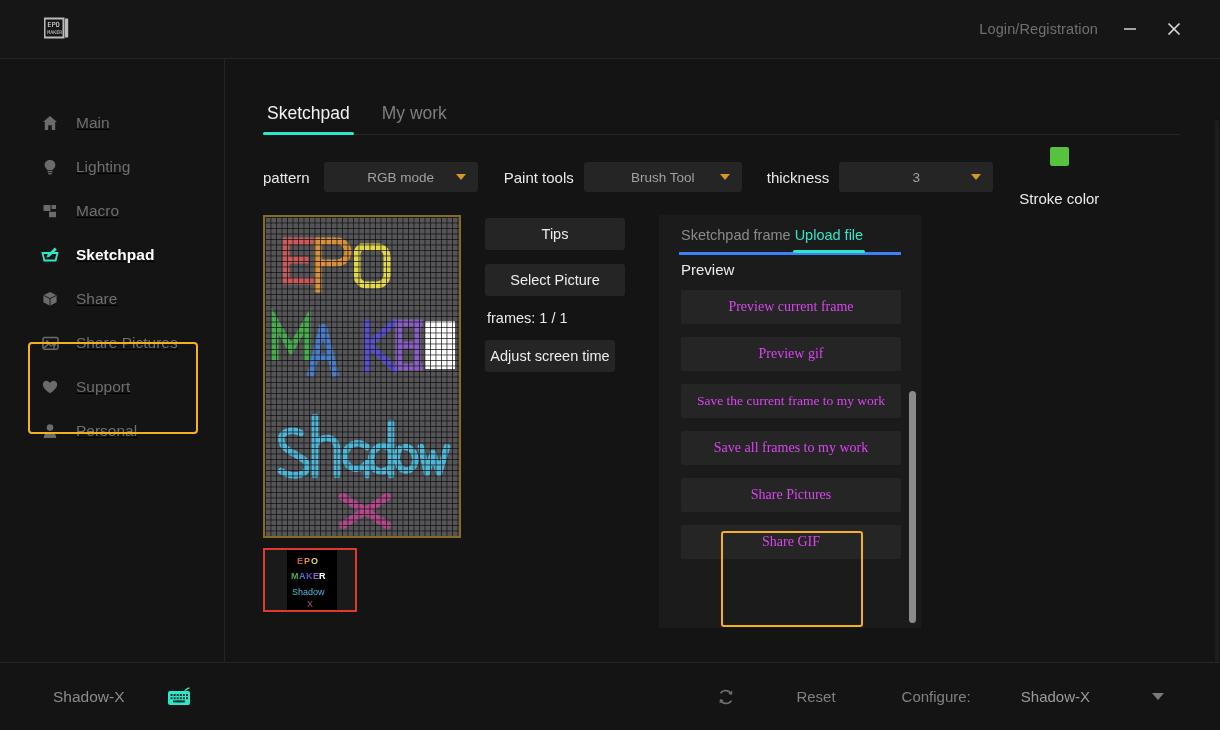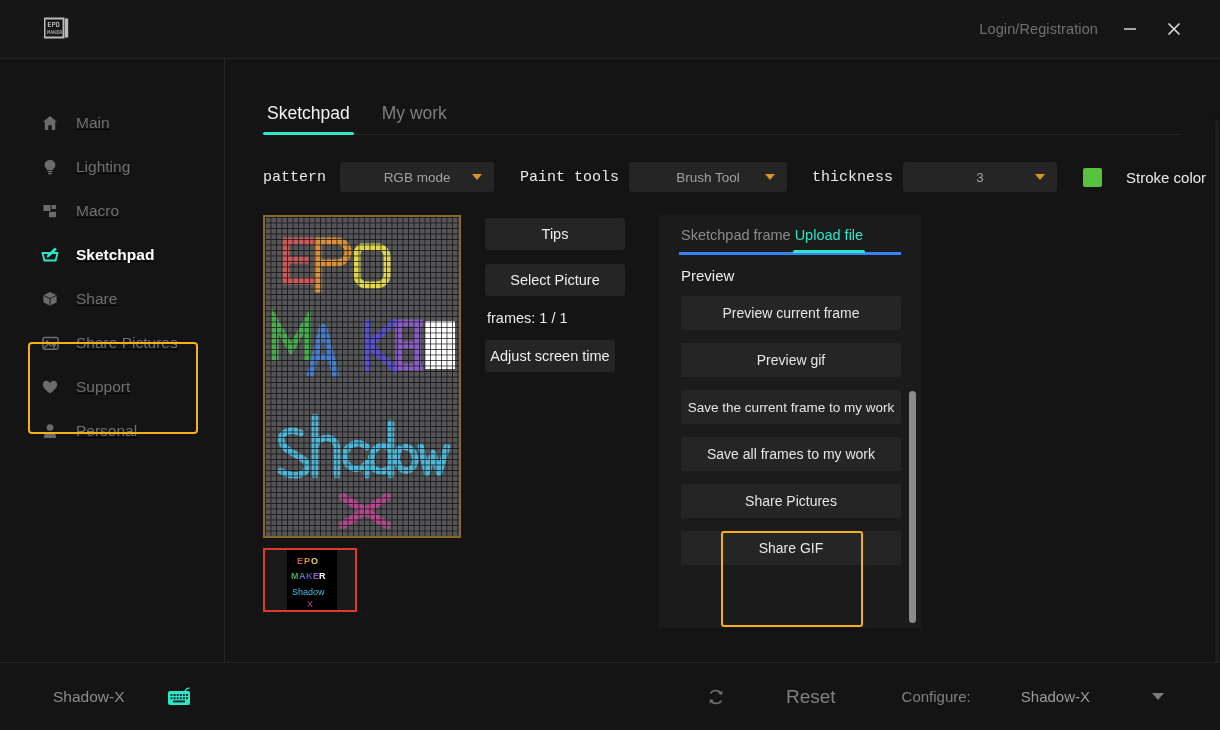--- a/index.html
+++ b/index.html
@@ -95,40 +95,40 @@
     content: ""; position: absolute; left: 0; right: 0; bottom: -1px;
     height: 3px; background: #2ee6c8; border-radius: 2px;
   }
 
   
   .toolbar {
     margin: 26px 0 0 38px;
     display: flex; align-items: center; gap: 0;
     height: 32px;
   }
-  .tb-label { color: #e9e9ea; font-size: 15px; white-space: nowrap; font-family: Liberation Mono, monospace; }
+  .tb-label { color: #e9e9ea; font-size: 15px; white-space: nowrap; }
   .select {
     background: #252525; height: 30px; border-radius: 3px;
     display: flex; align-items: center; justify-content: center;
     position: relative; cursor: pointer; margin-left: 14px;
   }
   .select .val {
     color: #a0a1a3; font-size: 13.5px; text-align: center; width: 100%;
     padding: 0 26px;
   }
   .caret {
     position: absolute; right: 12px; top: 50%; transform: translateY(-50%);
     width: 0; height: 0;
     border-left: 5px solid transparent; border-right: 5px solid transparent;
     border-top: 6px solid #d8981f;
   }
   .sel-pattern { width: 154px; }
   .sel-paint   { width: 158px; margin-left: 10px; }
   .sel-thick   { width: 154px; margin-left: 10px; }
-  .swatch-wrap { display:flex; align-items:center; gap:24px; margin-left: 26px; }
+  .swatch-wrap { display:flex; align-items:center; gap:24px; margin-left: 26px; flex-direction: column; }
   .swatch { width: 19px; height: 19px; background: #57c23d; border-radius: 2px; cursor:pointer; }
   .swatch-label { color: #eaeaea; font-size: 15px; }
 
   
   .content {
     margin: 22px 0 0 38px;
     display: flex; align-items: flex-start; gap: 0;
   }
 
   
@@ -183,25 +183,25 @@
   }
   .rtab {
     font-size: 14.5px; color: #8a8b8d; padding: 0 2px 9px 2px;
     cursor: pointer; position: relative; white-space: nowrap;
   }
   .rtab.active { color: #2ee6c8; }
   .rtab.active::after {
     content: ""; position: absolute; left: 0; right: 0; bottom: -1px;
     height: 3px; background: #2ee6c8; border-radius: 2px;
   }
-  .rtitle { color: #ececec; font-size: 15px; margin: 12px 0 12px 22px; }
+  .rtitle { color: #ececec; font-size: 15px; margin: 6px 0 12px 22px; }
   .rbtn {
     width: 220px; height: 34px; margin: 0 0 13px 22px;
-    background: #252525; color: #e5e5e5; border: none;
-    font-family: Liberation Sans, sans-serif; font-size: 14px; border-radius: 2px; cursor: pointer;
+    background: #252525; color: #d946ef; border: none;
+    font-family: Liberation Serif, serif; font-size: 14px; border-radius: 2px; cursor: pointer;
     display:block;
   }
   .rbtn.tight { font-size: 13.5px; }
   .rscroll {
     position: absolute; right: 5px; top: 176px;
     width: 7px; height: 232px; background: #8b8b8b; border-radius: 4px;
     cursor: pointer;
   }
   .hl-box2 {
     position: absolute; left: 62px; top: 316px;
@@ -216,21 +216,21 @@
     display: flex; align-items: center; position: relative;
   }
   .dev-name { color: #8b8c8e; font-size: 15.5px; margin-left: 53px; }
   .kb-icon { margin-left: 42px; width: 26px; height: 20px; cursor:pointer; }
   .kb-icon svg { display:block; }
   .footer-right {
     margin-left: auto; display: flex; align-items: center; padding-right: 56px;
   }
   .refresh-icon { width: 20px; height: 20px; color: #6c6d6f; cursor:pointer; margin-right: 60px;}
   .refresh-icon svg { display:block; }
-  .f-reset { color: #7f8082; font-size: 19px; cursor:pointer; margin-right: 66px; }
+  .f-reset { color: #7f8082; font-size: 15px; cursor:pointer; margin-right: 66px; }
   .f-conf-label { color: #7f8082; font-size: 15px; margin-right: 50px; }
   .f-conf-val { color: #9a9b9d; font-size: 15px; margin-right: 62px; cursor:pointer;}
   .f-caret {
     width:0;height:0;border-left:6px solid transparent;border-right:6px solid transparent;
     border-top:7px solid #7a7b7d; cursor:pointer;
   }
 
   
   .page-scroll {
     position: absolute; right: 0; top: 58px; bottom: 0; width: 6px;

